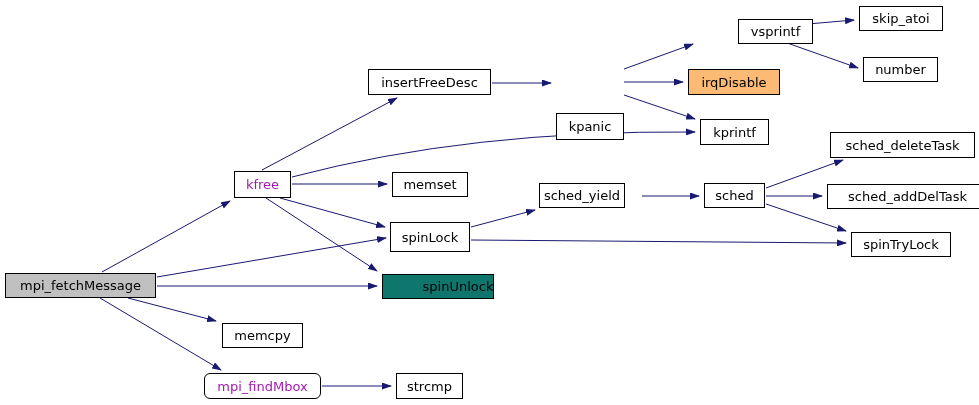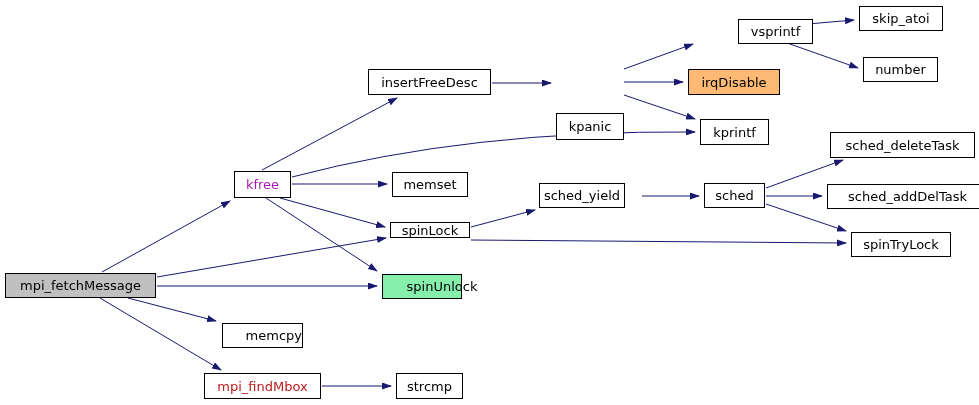--- a/index.html
+++ b/index.html
@@ -98,29 +98,29 @@
       </div>
       <div class="node" style="left: 704px; top: 183px; width: 61px; height: 25px; border-color: rgb(0, 0, 0); background: rgb(255, 255, 255); color: rgb(0, 0, 0);">
         <span>sched</span>
       </div>
       <div class="node" style="left: 827px; top: 184px; width: 161px; height: 25px; border-color: rgb(0, 0, 0); background: rgb(255, 255, 255); color: rgb(0, 0, 0);">
         <span>sched_addDelTask</span>
       </div>
       <div class="node" style="left: 851px; top: 232px; width: 100px; height: 25px; border-color: rgb(0, 0, 0); background: rgb(255, 255, 255); color: rgb(0, 0, 0); text-align: center;">
         <span>spinTryLock</span>
       </div>
-      <div class="node" style="left: 390px; top: 222px; width: 80px; height: 16px; border-color: rgb(0, 0, 0); background: rgb(255, 255, 255); color: rgb(0, 0, 0);">
+      <div class="node" style="left: 390px; top: 222px; width: 80px; height: 30px; border-color: rgb(0, 0, 0); background: rgb(255, 255, 255); color: rgb(0, 0, 0);">
         <span>spinLock</span>
       </div>
-      <div class="node" style="left: 382px; top: 274px; width: 80px; height: 25px; border-color: rgb(0, 0, 0); background: #86efac; color: rgb(0, 0, 0); padding-left: 40px;">
+      <div class="node" style="left: 382px; top: 274px; width: 112px; height: 25px; border-color: rgb(0, 0, 0); background: #0f766e; color: rgb(0, 0, 0); padding-left: 40px;">
         <span>spinUnlock</span>
       </div>
-      <div class="node" style="left: 222px; top: 323px; width: 81px; height: 25px; border-color: rgb(0, 0, 0); background: rgb(255, 255, 255); color: rgb(0, 0, 0); justify-content: flex-end;">
+      <div class="node" style="left: 222px; top: 323px; width: 81px; height: 25px; border-color: rgb(0, 0, 0); background: rgb(255, 255, 255); color: rgb(0, 0, 0);">
         <span>memcpy</span>
       </div>
-      <div class="node" style="left: 204px; top: 373px; width: 117px; height: 26px; border-color: rgb(0, 0, 0); background: rgb(255, 255, 255); color: #b91c1c;">
+      <div class="node" style="left: 204px; top: 373px; width: 117px; height: 26px; border-color: rgb(0, 0, 0); background: rgb(255, 255, 255); color: #a21caf; border-radius: 6px;">
         <span>mpi_findMbox</span>
       </div>
       <div class="node" style="left: 396px; top: 373px; width: 67px; height: 26px; border-color: rgb(0, 0, 0); background: rgb(255, 255, 255); color: rgb(0, 0, 0);">
         <span>strcmp</span>
       </div>
     </div>
 </div>
 
 </body></html>

